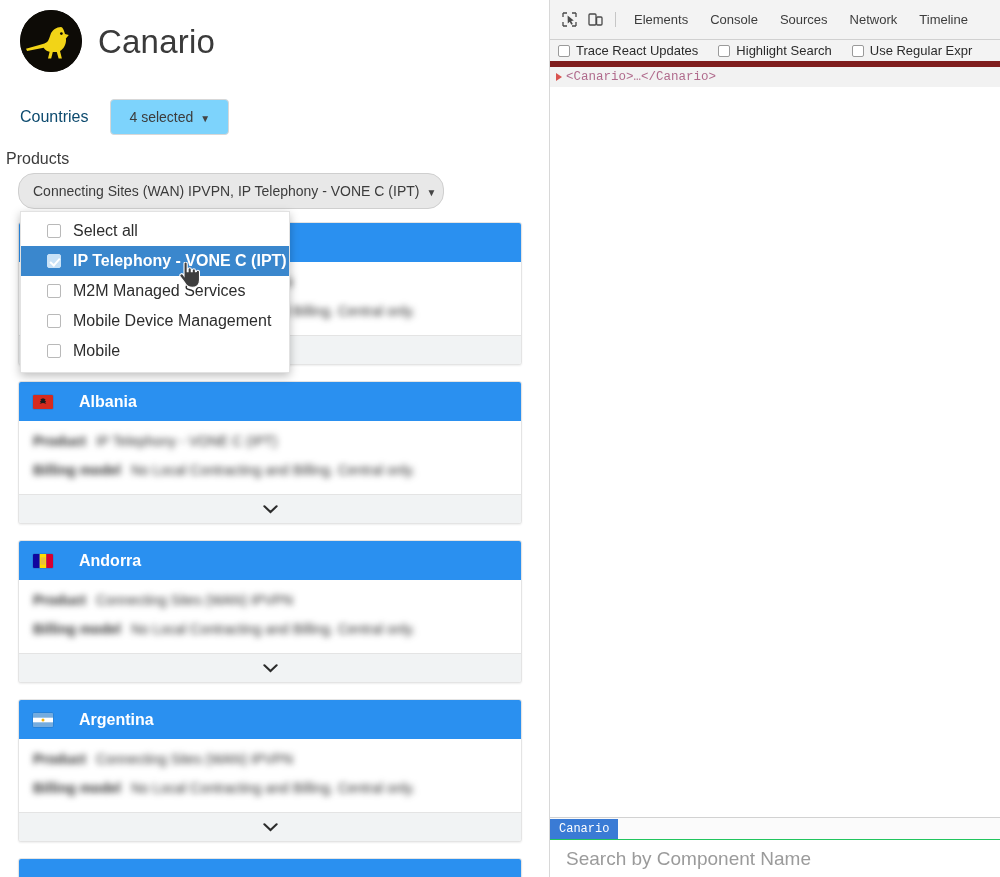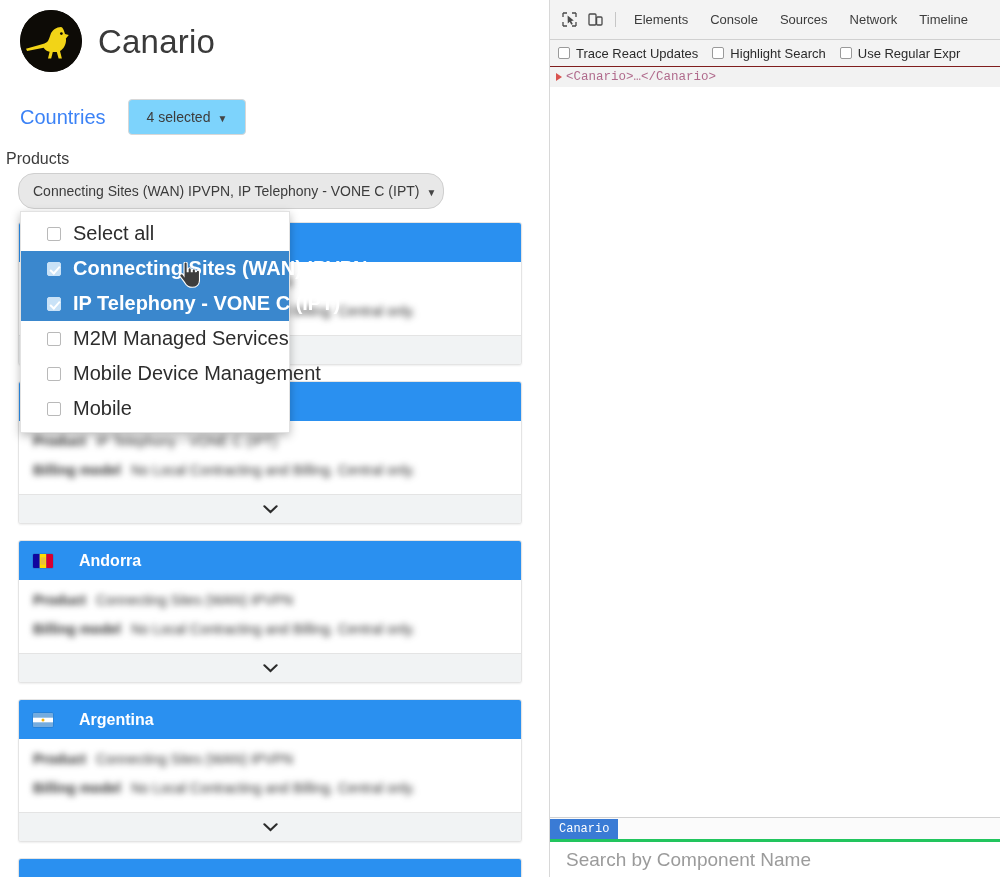--- a/index.html
+++ b/index.html
@@ -42,21 +42,21 @@
     font-size: 33px; color: #3a3a3a; font-weight: 400;
     letter-spacing: .2px; line-height: 1;
   }
 
   
   .filter-row {
     position: absolute; left: 20px; top: 99px;
     display: flex; align-items: center; gap: 22px;
   }
   .filter-label {
-    font-size: 20px; color: #3b82f6; font-weight: 400;
+    font-size: 16px; color: #0c4a6e; font-weight: 400;
   }
   .countries-btn {
     border: 1px solid #d7d7d7; background: #7dd3fc; border-radius: 4px;
     padding: 9px 18px; font-size: 14px; color: #3c3c3c;
     font-family: "Liberation Sans", sans-serif;
     cursor: pointer; white-space: nowrap;
   }
   .caret { display:inline-block; margin-left: 7px; font-size: 10px; color:#444; }
 
   .products-label {
@@ -78,21 +78,21 @@
     width: 270px;
     background: #ffffff;
     border: 1px solid #e2e2e2;
     box-shadow: 0 3px 9px rgba(0,0,0,.26);
     z-index: 40;
     padding: 4px 0 6px 0;
   }
   .dd-item {
     display: flex; align-items: center; gap: 12px;
     padding: 6px 12px 6px 26px;
-    font-size: 20px; color: #2d2d2d; cursor: pointer;
+    font-size: 16px; color: #2d2d2d; cursor: pointer;
     white-space: nowrap;
   }
   .dd-item.sel { background: #3a87cd; color: #ffffff; font-weight: 700; }
   .cbox {
     width: 14px; height: 14px; flex: 0 0 auto;
     border: 1px solid #b9b9b9; border-radius: 2px; background: #fff;
     position: relative;
   }
   .dd-item.sel .cbox {
     background: #c9e2f7; border-color: #c9e2f7;
@@ -161,22 +161,22 @@
     width: 26px; height: 26px; display: flex;
     align-items: center; justify-content: center; cursor: pointer;
   }
   .dt-sep { width: 1px; height: 15px; background: #c6c6c6; margin: 0 7px; }
   .dt-tab {
     font-size: 13px; color: #3c3c3c; padding: 0 11px; cursor: pointer;
     white-space: nowrap;
   }
   .dt-optbar {
     height: 27px; background: #f3f3f3;
-    border-bottom: 1px solid #7f1d1d;
-    display: flex; align-items: center; padding: 0 8px; gap: 14px;
+    border-bottom: 6px solid #7f1d1d;
+    display: flex; align-items: center; padding: 0 8px; gap: 20px;
     overflow: hidden;
   }
   .dt-opt { display: flex; align-items: center; gap: 6px; white-space: nowrap; cursor: pointer; }
   .dt-opt .cb {
     width: 12px; height: 12px; border: 1px solid #9a9a9a;
     border-radius: 2px; background: #fff; flex: 0 0 auto;
   }
   .dt-opt span { font-size: 13px; color: #2b2b2b; }
 
   .dt-treeline {
@@ -201,21 +201,21 @@
     background: #fbfbfb; display: flex; align-items: center;
   }
   .crumb {
     background: #3a7bd5; color: #fff;
     font-family: "Liberation Mono", monospace;
     font-size: 12px; padding: 3px 9px; cursor: pointer;
   }
   .dt-search {
     position: absolute; left: 0; bottom: 0;
     width: 450px; height: 38px;
-    border-top: 3px solid #22c55e;
+    border-top: 1px solid #22c55e;
     background: #fff;
     display: flex; align-items: center; padding: 0 14px;
   }
   .dt-search input {
     border: none; outline: none; width: 100%;
     font-size: 19px; color: #262626;
     font-family: "Liberation Sans", sans-serif;
     background: transparent;
   }
   .dt-search input::placeholder { color: #9b9b9b; }
@@ -360,24 +360,20 @@
       <div class="card">
         <div class="card-head"></div>
       </div>
 
     </div>
 
     <div class="dropdown">
       <div class="dd-item">
         <span class="cbox"></span>
         <span>Select all</span>
-      </div>
-      <div class="dd-item sel">
-        <span class="cbox"></span>
-        <span>Connecting Sites (WAN) IPVPN</span>
       </div>
       <div class="dd-item sel">
         <span class="cbox"></span>
         <span>IP Telephony - VONE C (IPT)</span>
       </div>
       <div class="dd-item">
         <span class="cbox"></span>
         <span>M2M Managed Services</span>
       </div>
       <div class="dd-item">

